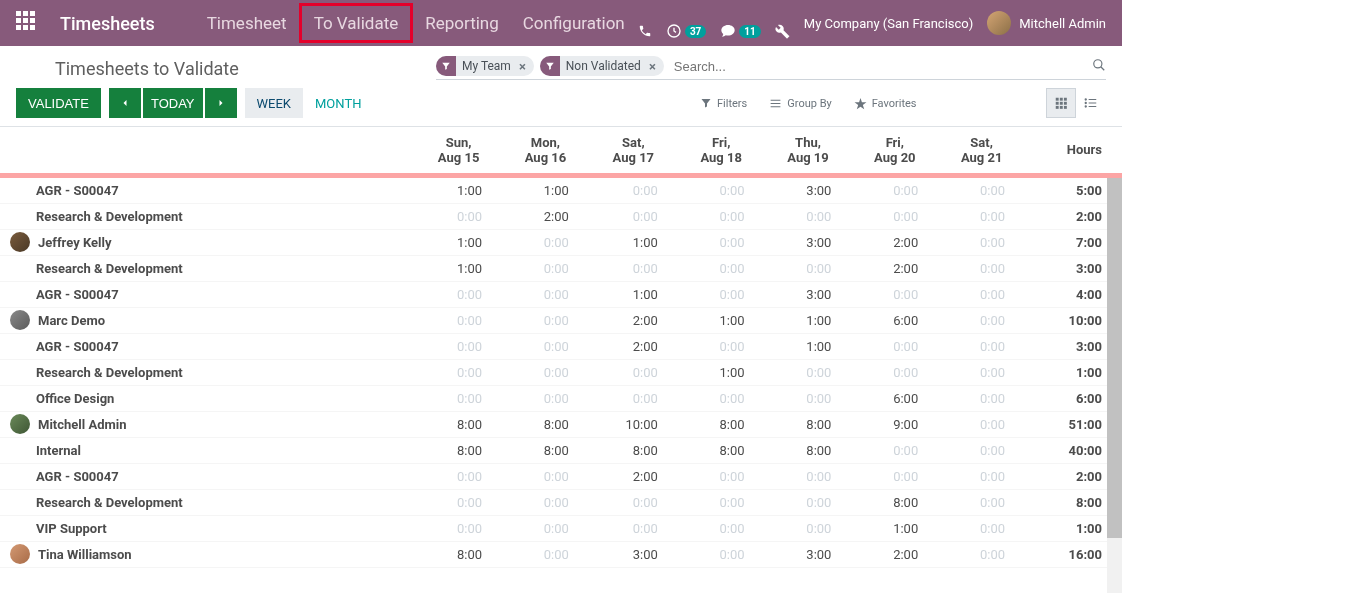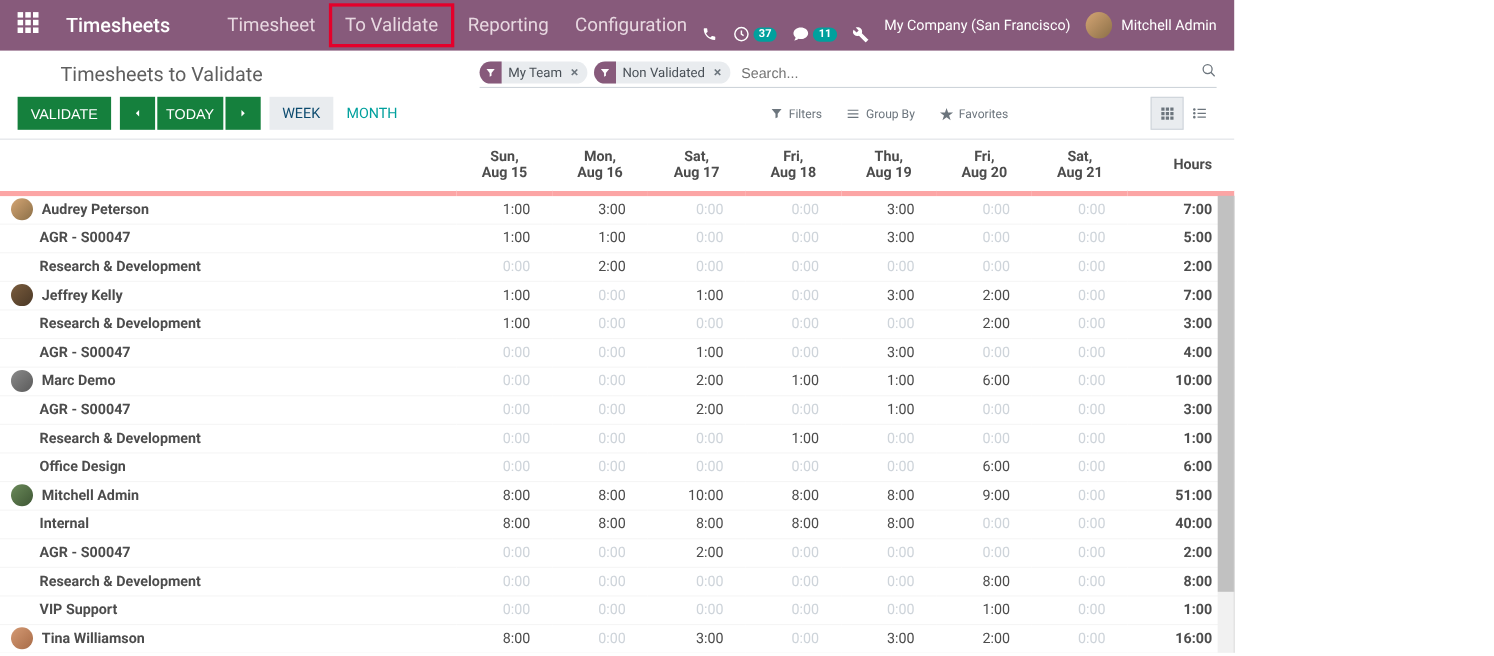--- a/index.html
+++ b/index.html
@@ -232,34 +232,20 @@
         <th class="day-col"><span>Mon,</span><br><span>Aug 16</span></th>
         <th class="day-col"><span>Sat,</span><br><span>Aug 17</span></th>
         <th class="day-col"><span>Fri,</span><br><span>Aug 18</span></th>
         <th class="day-col"><span>Thu,</span><br><span>Aug 19</span></th>
         <th class="day-col"><span>Fri,</span><br><span>Aug 20</span></th>
         <th class="day-col"><span>Sat,</span><br><span>Aug 21</span></th>
         <th class="hours-col">Hours</th>
       </tr>
     </thead>
     <tbody id="grid-body">
-          <tr class="employee">
-            <td class="name">
-              <span class="emp-avatar" style="background: linear-gradient(135deg, rgb(212, 165, 116), rgb(139, 111, 71));"></span>
-              <span>Audrey Peterson</span>
-            </td>
-            <td class="val nonzero">1:00</td>
-            <td class="val nonzero">3:00</td>
-            <td class="val zero">0:00</td>
-            <td class="val zero">0:00</td>
-            <td class="val nonzero">3:00</td>
-            <td class="val zero">0:00</td>
-            <td class="val zero">0:00</td>
-            <td class="total">7:00</td>
-          </tr>
           <tr class="task">
             <td class="name">
               <span>AGR - S00047</span>
             </td>
             <td class="val nonzero">1:00</td>
             <td class="val nonzero">1:00</td>
             <td class="val zero">0:00</td>
             <td class="val zero">0:00</td>
             <td class="val nonzero">3:00</td>
             <td class="val zero">0:00</td>

